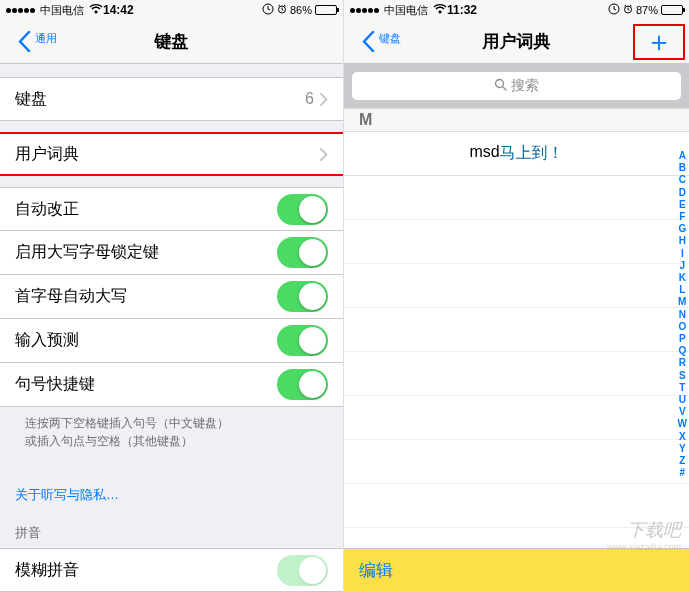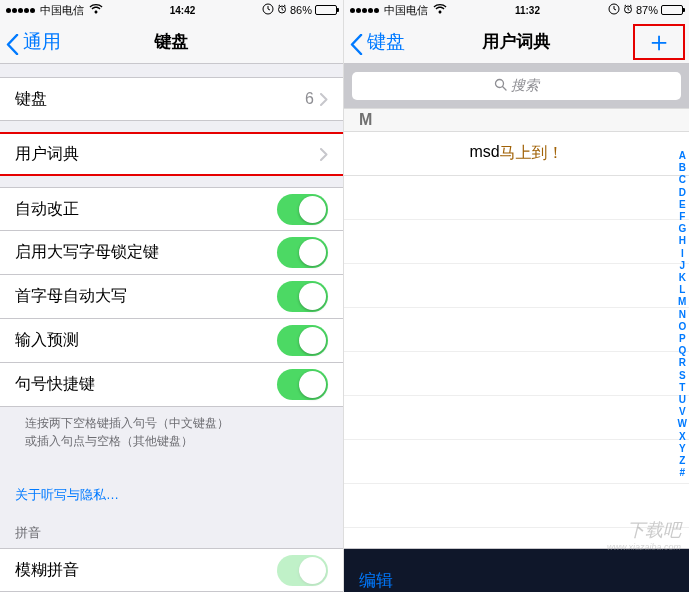--- a/index.html
+++ b/index.html
@@ -6,56 +6,56 @@
   body { display: flex; width: 689px; height: 592px; background: #fff; font-family: -apple-system, "Helvetica Neue", Arial, sans-serif; overflow: hidden; }
   .phone { height: 592px; background: #efeff4; display: flex; flex-direction: column; overflow: hidden; position: relative; }
   .phone.left { width: 343px; }
   .phone.right { width: 346px; border-left: 1px solid #ddd; }
   
   .status { height: 20px; background: #f7f7f8; display: flex; align-items: center; font-size: 11px; padding: 0 6px; color: #000; font-weight: 500; }
   .status .signal { display: flex; gap: 1px; align-items: center; }
   .status .dot { width: 5px; height: 5px; border-radius: 50%; background: #000; }
   .status .carrier { margin-left: 5px; }
   .status .wifi { margin-left: 5px; }
-  .status .time { flex: 1; text-align: center; font-weight: 600; font-size: 10px; }
+  .status .time { flex: 1; text-align: left; font-weight: 600; font-size: 12px; }
   .status .right-grp { display: flex; align-items: center; gap: 3px; }
   .status .batt { width: 22px; height: 10px; border: 1px solid #000; border-radius: 2px; position: relative; }
   .status .batt::after { content: ""; position: absolute; right: -3px; top: 2px; width: 2px; height: 4px; background: #000; border-radius: 0 1px 1px 0; }
   .status .batt .fill { background: #000; height: 100%; }
   
   .nav { height: 44px; background: #f7f7f8; border-bottom: 1px solid #c8c7cc; display: flex; align-items: center; position: relative; }
-  .nav .back { display: flex; align-items: flex-end; color: #007aff; font-size: 19px; padding-left: 6px; }
+  .nav .back { display: flex; align-items: flex-start; color: #007aff; font-size: 11px; padding-left: 6px; margin-left: 12px; }
   .nav .back svg { width: 13px; height: 21px; }
   .nav .title { position: absolute; left: 0; right: 0; text-align: center; font-size: 17px; font-weight: 600; pointer-events: none; }
   .nav .add { margin-left: auto; padding: 0 12px; color: #007aff; font-size: 28px; line-height: 28px; }
   
   .content { flex: 1; overflow-y: auto; display: flex; flex-direction: column; }
   .group-gap { height: 30px; }
   .cell { background: #fff; border-top: 1px solid #c8c7cc; border-bottom: 1px solid #c8c7cc; padding: 11px 15px; display: flex; align-items: center; font-size: 16px; color: #000; min-height: 44px; }
   .cell + .cell { border-top: none; gap: 34px; }
   .cell .label { flex: 1; }
   .cell .detail { color: #8e8e93; font-size: 16px; margin-right: 6px; }
   .cell .chev { color: #c7c7cc; }
   .cell .chev svg { width: 8px; height: 13px; display: block; }
   .switch { width: 51px; height: 31px; border-radius: 16px; background: #4cd964; position: relative; }
   .switch::after { content: ""; position: absolute; right: 2px; top: 2px; width: 27px; height: 27px; background: #fff; border-radius: 50%; box-shadow: 0 1px 3px rgba(0,0,0,.3); }
   .footer-note { font-size: 12px; color: #6d6d72; padding: 7px 25px 4px; line-height: 1.5; }
   .section-header { font-size: 13px; color: #6d6d72; padding: 6px 15px 6px; }
   .link-note { font-size: 13px; color: #007aff; padding: 8px 15px; margin-top: 20px; }
   .hl { border: 2px solid #e60000; margin: -2px; }
   
   .search-wrap { background: #c9c9ce; padding: 8px; }
-  .search { background: #fff; border-radius: 5px; height: 28px; display: flex; align-items: center; justify-content: center; color: #8e8e93; font-size: 14px; gap: 4px; font-style: italic; }
+  .search { background: #fff; border-radius: 5px; height: 28px; display: flex; align-items: center; justify-content: center; color: #8e8e93; font-size: 14px; gap: 4px; }
   .index-header { background: #f7f7f7; color: #717171; font-size: 16px; font-weight: 600; padding: 2px 15px; border-top: 1px solid #dcdcdc; border-bottom: 1px solid #dcdcdc; }
   .dict-row { background: #fff; padding: 11px 15px; display: flex; justify-content: center; font-size: 16px; border-bottom: 1px solid #e0e0e0; }
-  .dict-row .phrase { color: #a16207; }
+  .dict-row .phrase { color: #0369a1; }
   .lines { background: #fff; flex: 1; }
   .lines .ln { height: 44px; border-bottom: 1px solid #eee; }
   .alpha-index { position: absolute; right: 2px; top: 150px; display: flex; flex-direction: column; font-size: 10px; color: #007aff; font-weight: 600; line-height: 12.2px; text-align: center; }
-  .toolbar { height: 44px; background: #0f172a; border-top: 1px solid #c8c7cc; display: flex; align-items: flex-end; padding: 0 15px; color: #007aff; font-size: 17px; }
+  .toolbar { height: 44px; background: #fde047; border-top: 1px solid #c8c7cc; display: flex; align-items: center; padding: 0 15px; color: #007aff; font-size: 17px; }
   .watermark { position: absolute; right: 8px; bottom: 40px; opacity: .5; font-size: 18px; color: #999; font-style: italic; pointer-events: none; text-align: right; }
   .watermark .sm { font-size: 9px; display: block; color: #aaa; }
 </style>
 </head>
 <body>
 
 <div class="phone left">
   <div class="status">
     <span class="signal">
         <span class="dot"></span>

